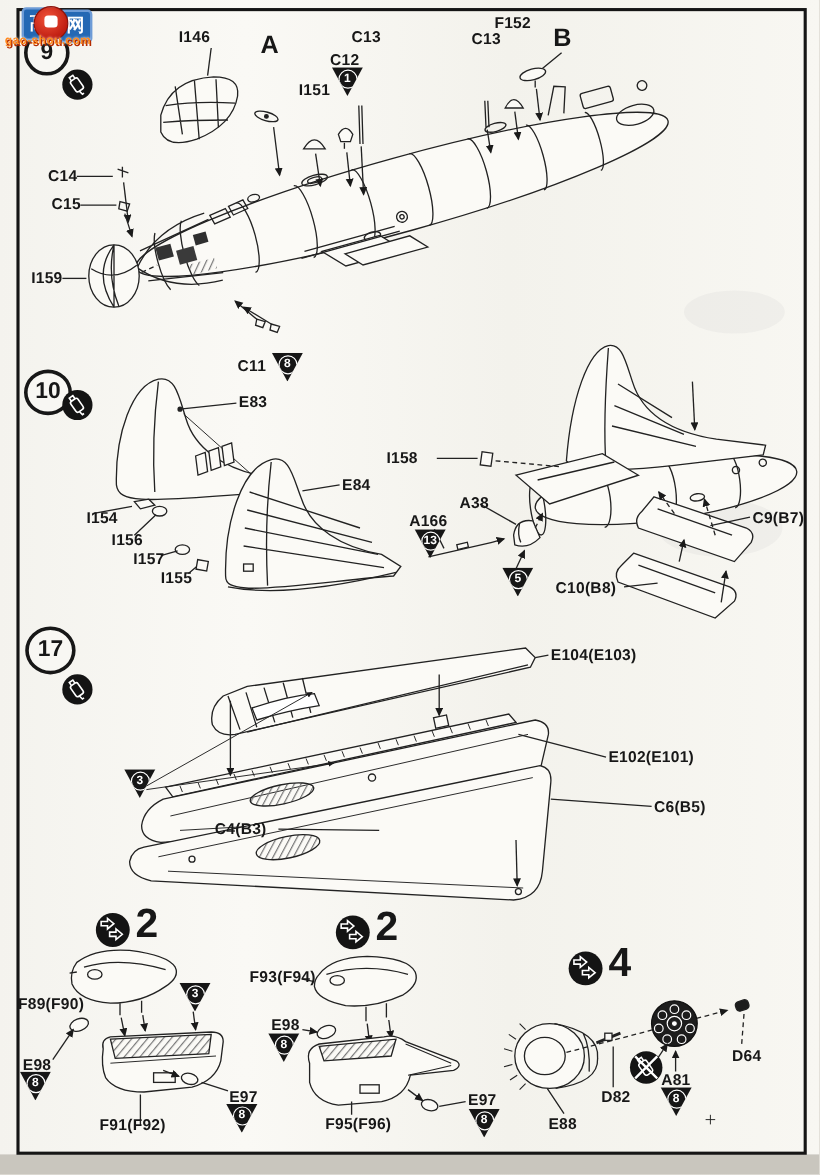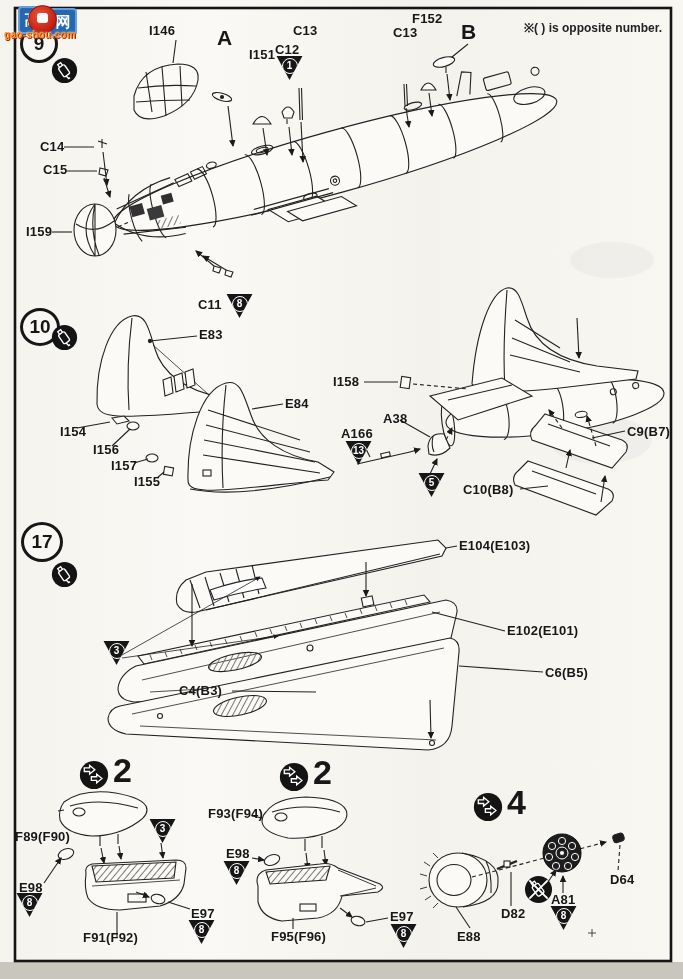--- a/index.html
+++ b/index.html
@@ -309,21 +309,20 @@
 <div class="watermark">
   <span class="wm-box" style="left:16px;top:3px">高</span>
   <span class="wm-box" style="left:47px;top:5px">网</span>
   <span class="wm-logo">
         <span class="wm-fist"></span>
       </span>
   <div class="wm-domain">gao-shou.com</div>
 </div>
 
 <div class="note">
-  <div>※(  ) is opposite number.</div>
 </div>
 
 <div class="step-circle" style="left:20px;top:25px;width:32px;height:32px">
   <span>9</span>
     </div>
 <div class="step-circle" style="left:20px;top:308px;width:34px;height:32px">
   <span>10</span>
     </div>
 <div class="step-circle" style="left:21px;top:522px;width:36px;height:34px">
   <span>17</span>
@@ -384,36 +383,36 @@
     <path d="M6,9 h6 v-3 l6,5 -6,5 v-3 h-6 z"></path>
         <path d="M14,19 h6 v-3 l6,5 -6,5 v-3 h-6 z"></path>
   </g>
 </svg>
 <div class="qty-num" style="left:507px;top:785px">4</div>
 
 <span class="lbl" style="left:149px;top:23px">I146</span>
 <span class="lbl lbl-big" style="left:217px;top:26px">A</span>
 <span class="lbl" style="left:293px;top:23px">C13</span>
 <span class="lbl" style="left:275px;top:42px">C12</span>
-<span class="lbl" style="left:249px;top:47px">I151</span>
+<span class="lbl" style="left:249px;top:67px">I151</span>
 <span class="lbl" style="left:412px;top:11px">F152</span>
 <span class="lbl" style="left:393px;top:25px">C13</span>
 <span class="lbl lbl-big" style="left:461px;top:20px">B</span>
 <span class="lbl" style="left:40px;top:139px">C14</span>
 <span class="lbl" style="left:43px;top:162px">C15</span>
 <span class="lbl" style="left:26px;top:224px">I159</span>
 <span class="lbl" style="left:198px;top:297px">C11</span>
 
 <span class="lbl" style="left:199px;top:327px">E83</span>
 <span class="lbl" style="left:285px;top:396px">E84</span>
-<span class="lbl" style="left:60px;top:424px">I154</span>
+<span class="lbl" style="left:72px;top:424px">I154</span>
 <span class="lbl" style="left:93px;top:442px">I156</span>
 <span class="lbl" style="left:111px;top:458px">I157</span>
 <span class="lbl" style="left:134px;top:474px">I155</span>
-<span class="lbl" style="left:333px;top:374px">I158</span>
+<span class="lbl" style="left:322px;top:374px">I158</span>
 <span class="lbl" style="left:383px;top:411px">A38</span>
 <span class="lbl" style="left:341px;top:426px">A166</span>
 <span class="lbl" style="left:627px;top:424px">C9(B7)</span>
 <span class="lbl" style="left:463px;top:482px">C10(B8)</span>
 
 <span class="lbl" style="left:459px;top:538px">E104(E103)</span>
 <span class="lbl" style="left:507px;top:623px">E102(E101)</span>
 <span class="lbl" style="left:545px;top:665px">C6(B5)</span>
 <span class="lbl" style="left:179px;top:683px">C4(B3)</span>
 

